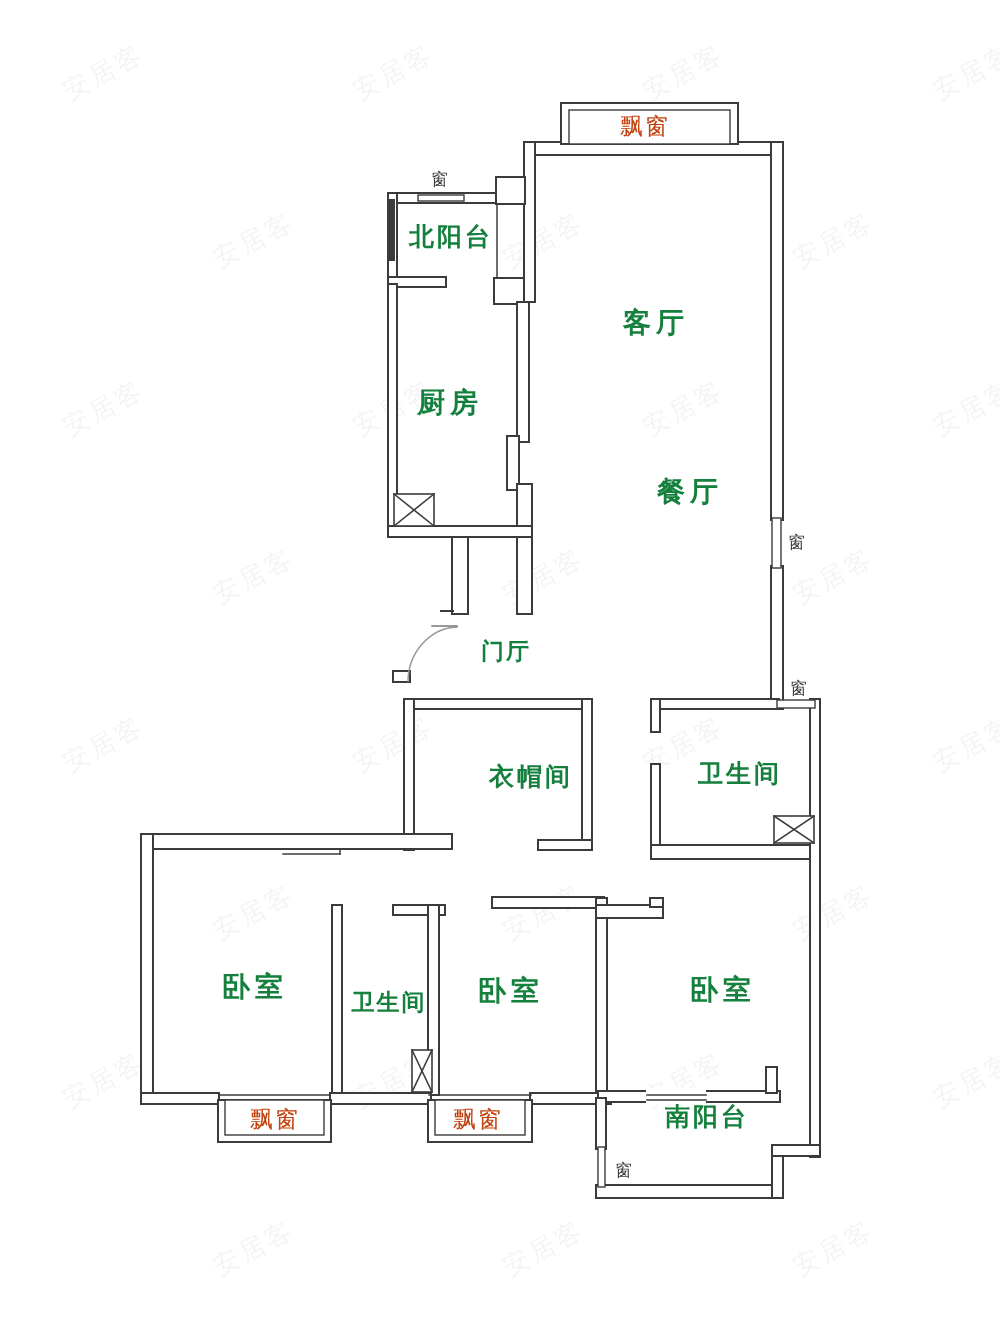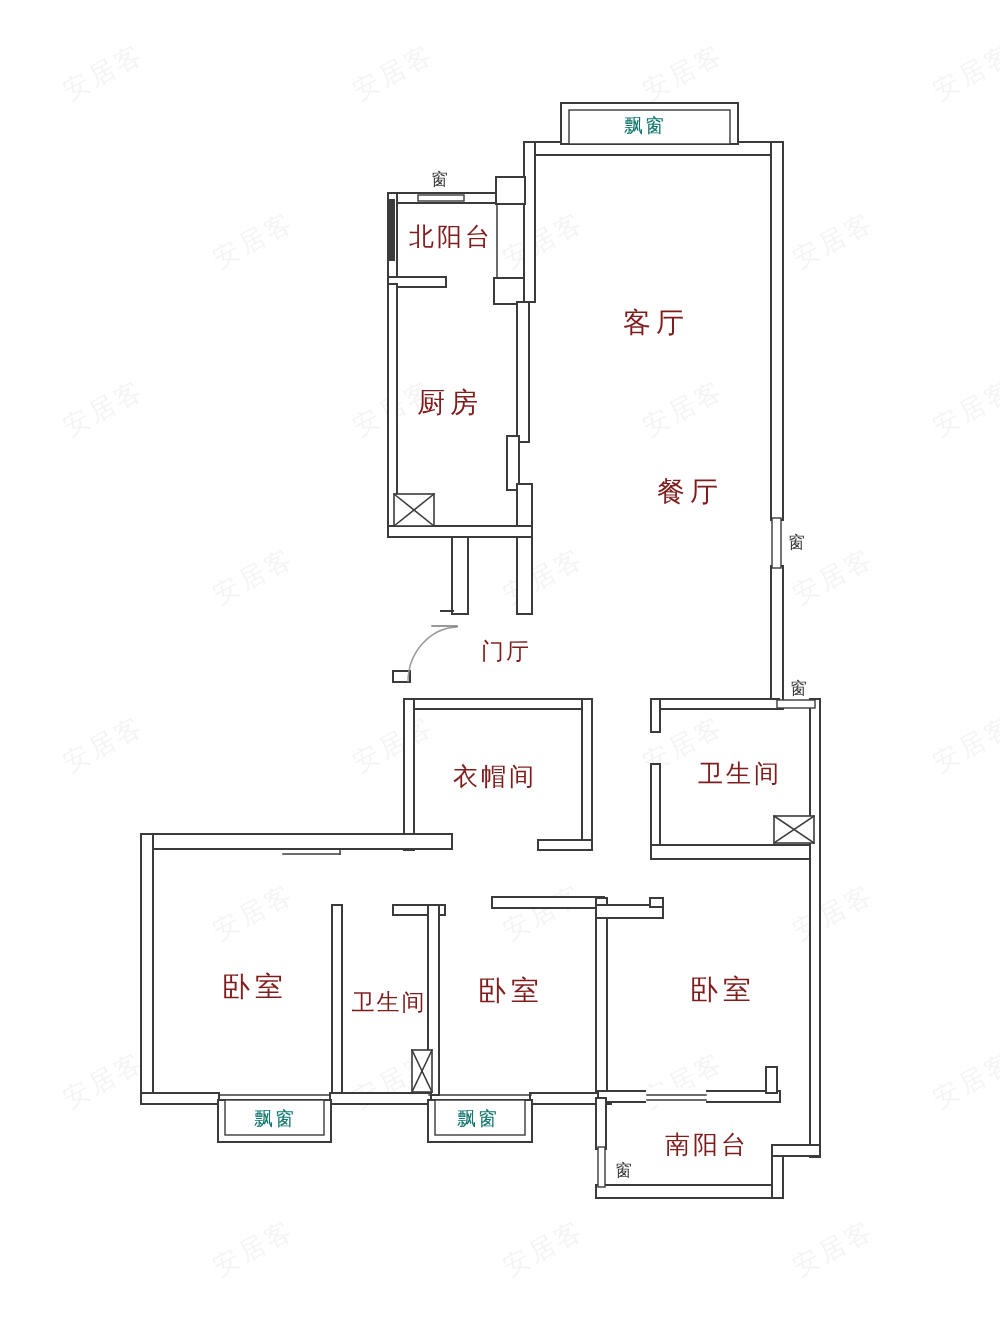--- a/index.html
+++ b/index.html
@@ -4,28 +4,28 @@
 <style>
   html,body{margin:0;padding:0;background:#ffffff;}
   body{width:1000px;height:1333px;position:relative;overflow:hidden;
        font-family:"DejaVu Sans","Liberation Sans",sans-serif;}
   #stage{position:absolute;left:0;top:0;width:1000px;height:1333px;background:#ffffff;}
   #watermark-layer{position:absolute;left:0;top:0;width:100%;height:100%;z-index:1;pointer-events:none;}
   .wm{position:absolute;font-size:26px;letter-spacing:3px;color:rgba(40,40,40,0.05);
       transform:rotate(-28deg);white-space:nowrap;}
   #plan{position:absolute;left:0;top:0;z-index:2;}
   #labels{position:absolute;left:0;top:0;width:100%;height:100%;z-index:3;pointer-events:none;}
-  .room-label{position:absolute;transform:translate(-50%,-50%);color:#7f1d1d;
-      white-space:nowrap;font-size:28px;letter-spacing:5px;}
+  .room-label{position:absolute;transform:translate(-50%,-50%);color:#15803d;
+      white-space:nowrap;font-size:28px;letter-spacing:5px;font-weight:bold;}
   .room-label.mid{font-size:25px;letter-spacing:3px;}
   .room-label.small{font-size:23px;letter-spacing:2px;}
   .win-label{position:absolute;transform:translate(-50%,-50%);color:#3d3d3d;
       white-space:nowrap;font-size:17px;letter-spacing:1px;}
-  .bay-label{position:absolute;transform:translate(-50%,-50%);color:#0f766e;
-      white-space:nowrap;font-size:19px;letter-spacing:2px;}
+  .bay-label{position:absolute;transform:translate(-50%,-50%);color:#c2410c;
+      white-space:nowrap;font-size:23px;letter-spacing:2px;}
 </style>
 </head>
 <body>
 
 <div id="stage">
 
   <div id="watermark-layer">
       <span class="wm" style="left: 60px; top: 55px;">安居客</span>
       <span class="wm" style="left: 350px; top: 55px;">安居客</span>
       <span class="wm" style="left: 640px; top: 55px;">安居客</span>
@@ -164,27 +164,27 @@
       <line x1="432" y1="1050" x2="412" y2="1092"></line>
     </g>
   </svg>
 
   <div id="labels">
     <span class="room-label" style="left:656px;top:323px">客厅</span>
     <span class="room-label" style="left:690px;top:492px">餐厅</span>
     <span class="room-label" style="left:450px;top:403px">厨房</span>
     <span class="room-label mid" style="left:451px;top:236px">北阳台</span>
     <span class="room-label small" style="left:506px;top:651px">门厅</span>
-    <span class="room-label mid" style="left:495px;top:776px">衣帽间</span>
+    <span class="room-label mid" style="left:531px;top:776px">衣帽间</span>
     <span class="room-label mid" style="left:740px;top:773px">卫生间</span>
     <span class="room-label" style="left:255px;top:987px">卧室</span>
     <span class="room-label small" style="left:389px;top:1002px">卫生间</span>
     <span class="room-label" style="left:511px;top:991px">卧室</span>
     <span class="room-label" style="left:723px;top:990px">卧室</span>
-    <span class="room-label mid" style="left:707px;top:1144px">南阳台</span>
+    <span class="room-label mid" style="left:707px;top:1116px">南阳台</span>
 
     <span class="bay-label" style="left:645px;top:126px">飘窗</span>
     <span class="bay-label" style="left:275px;top:1119px">飘窗</span>
     <span class="bay-label" style="left:478px;top:1119px">飘窗</span>
 
     <span class="win-label" style="left:440px;top:179px">窗</span>
     <span class="win-label" style="left:797px;top:542px">窗</span>
     <span class="win-label" style="left:799px;top:688px">窗</span>
     <span class="win-label" style="left:624px;top:1170px">窗</span>
   </div>

